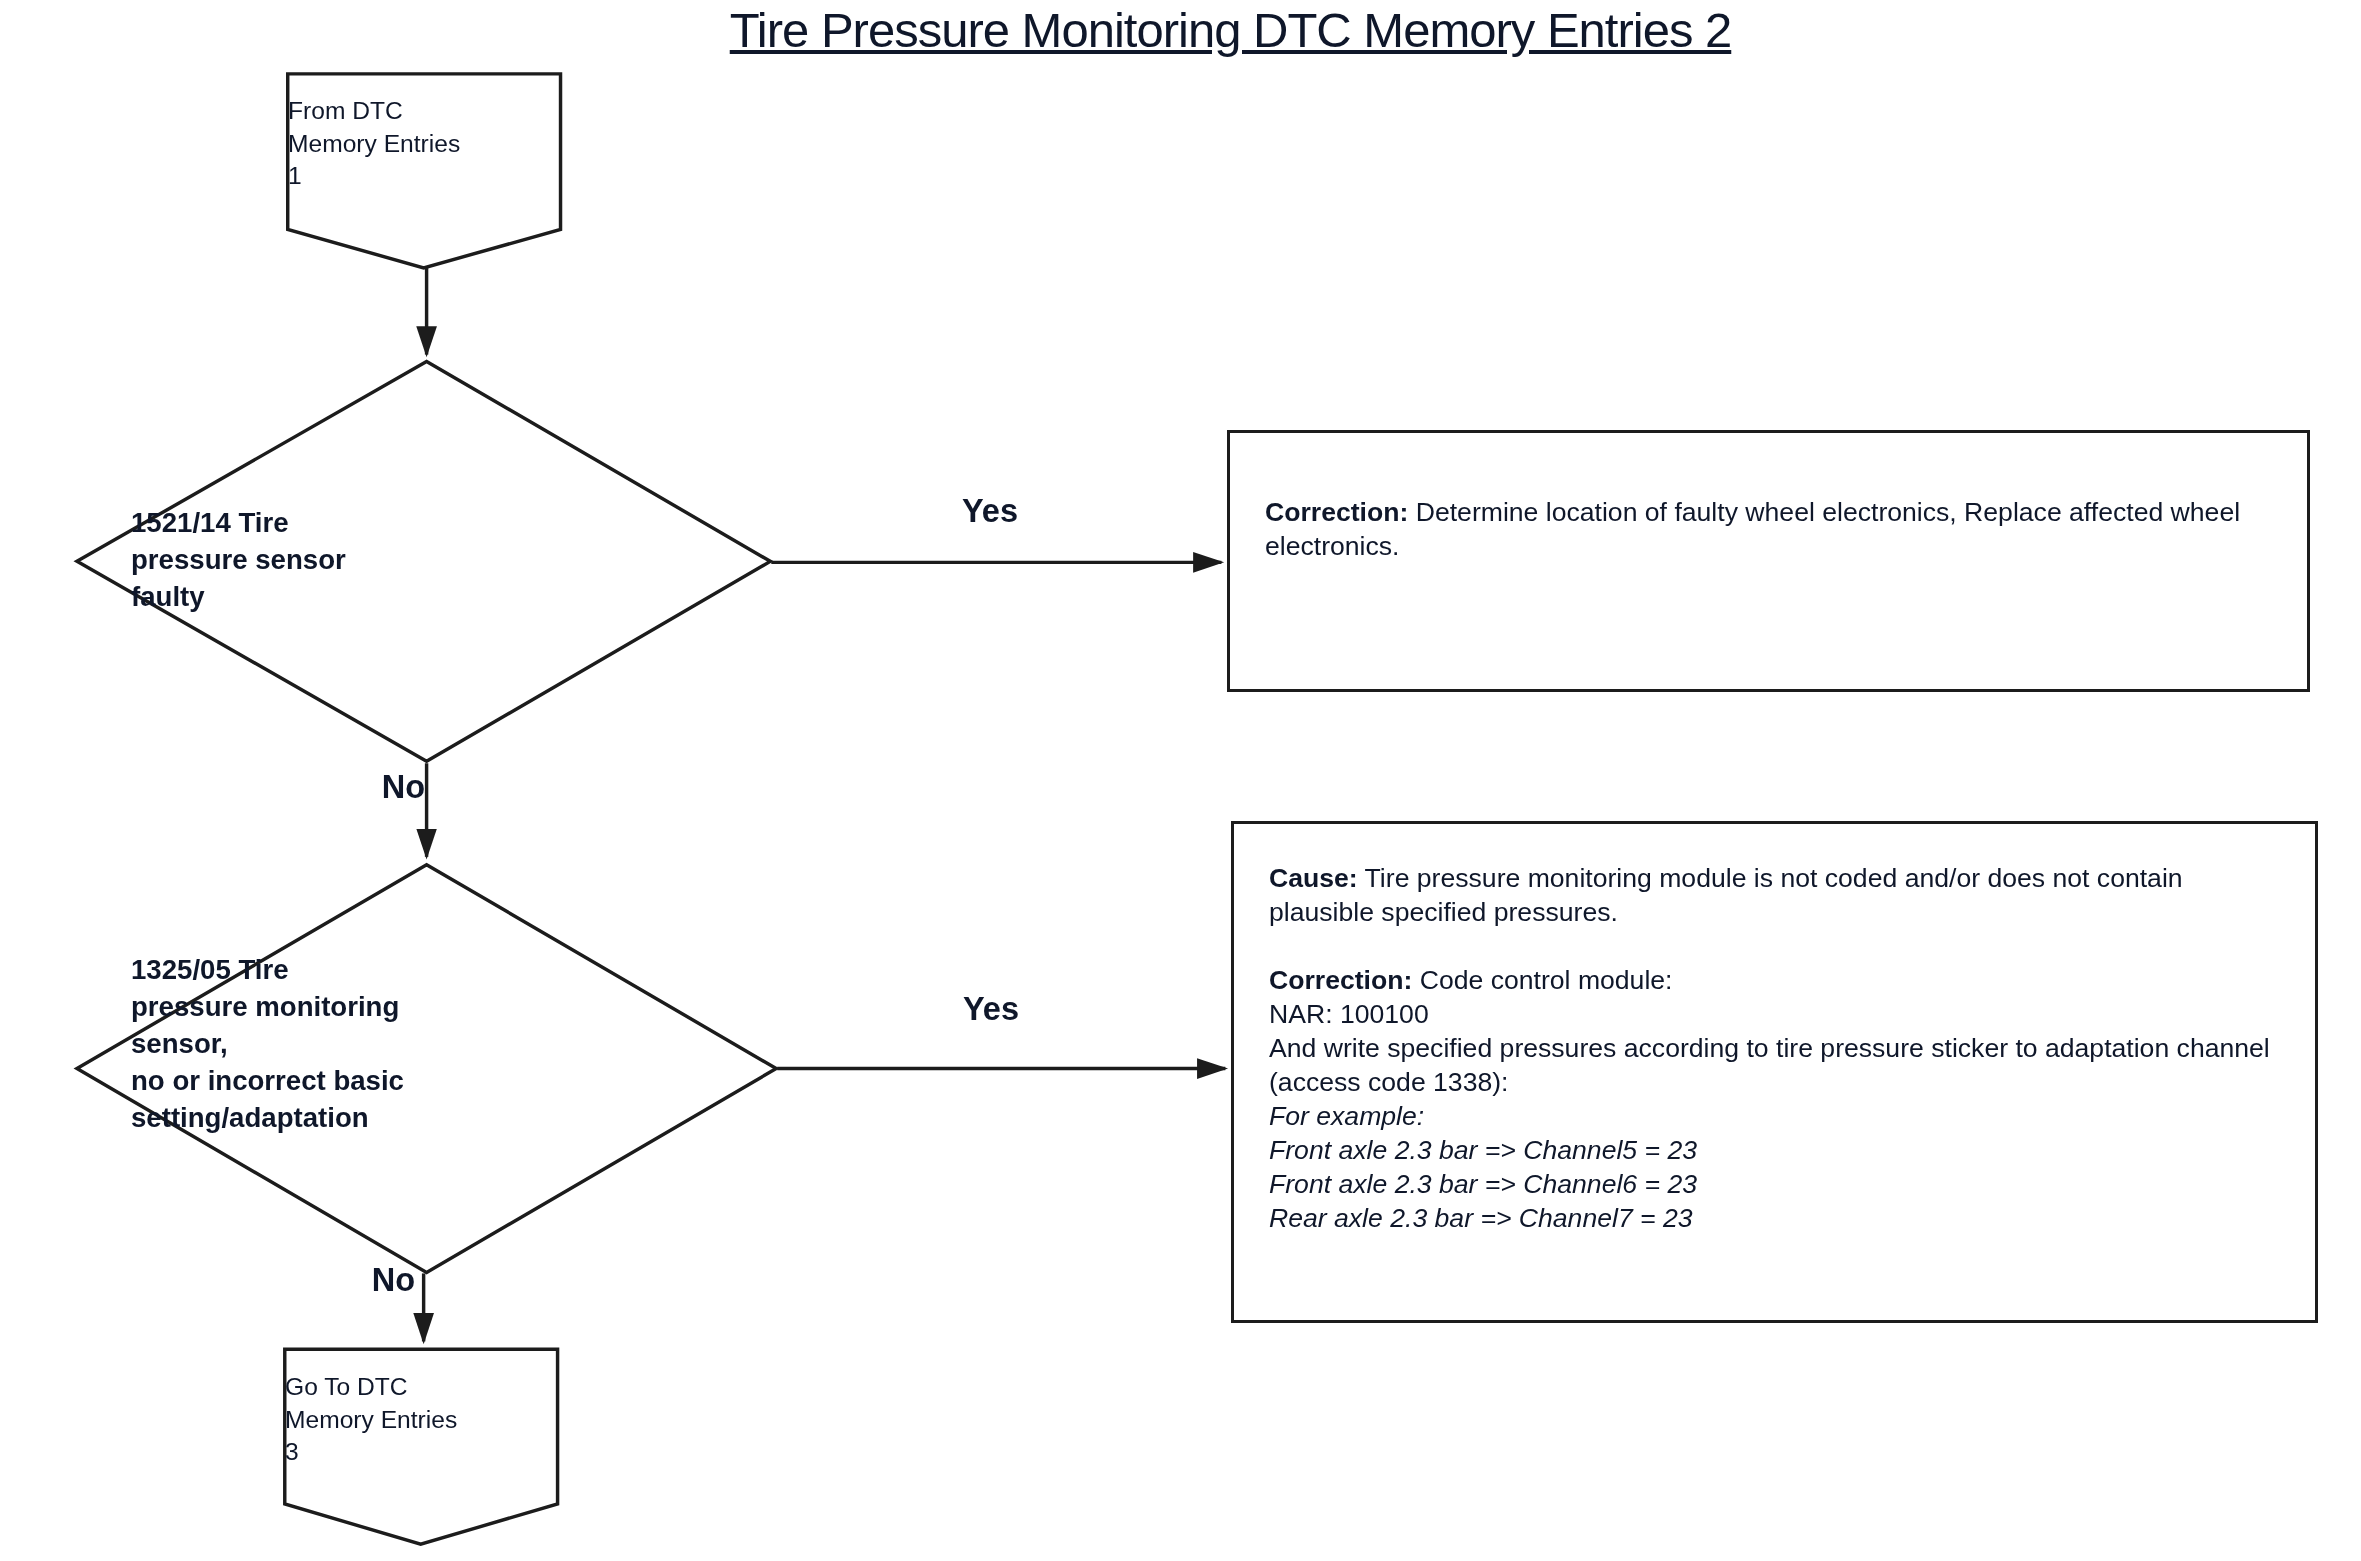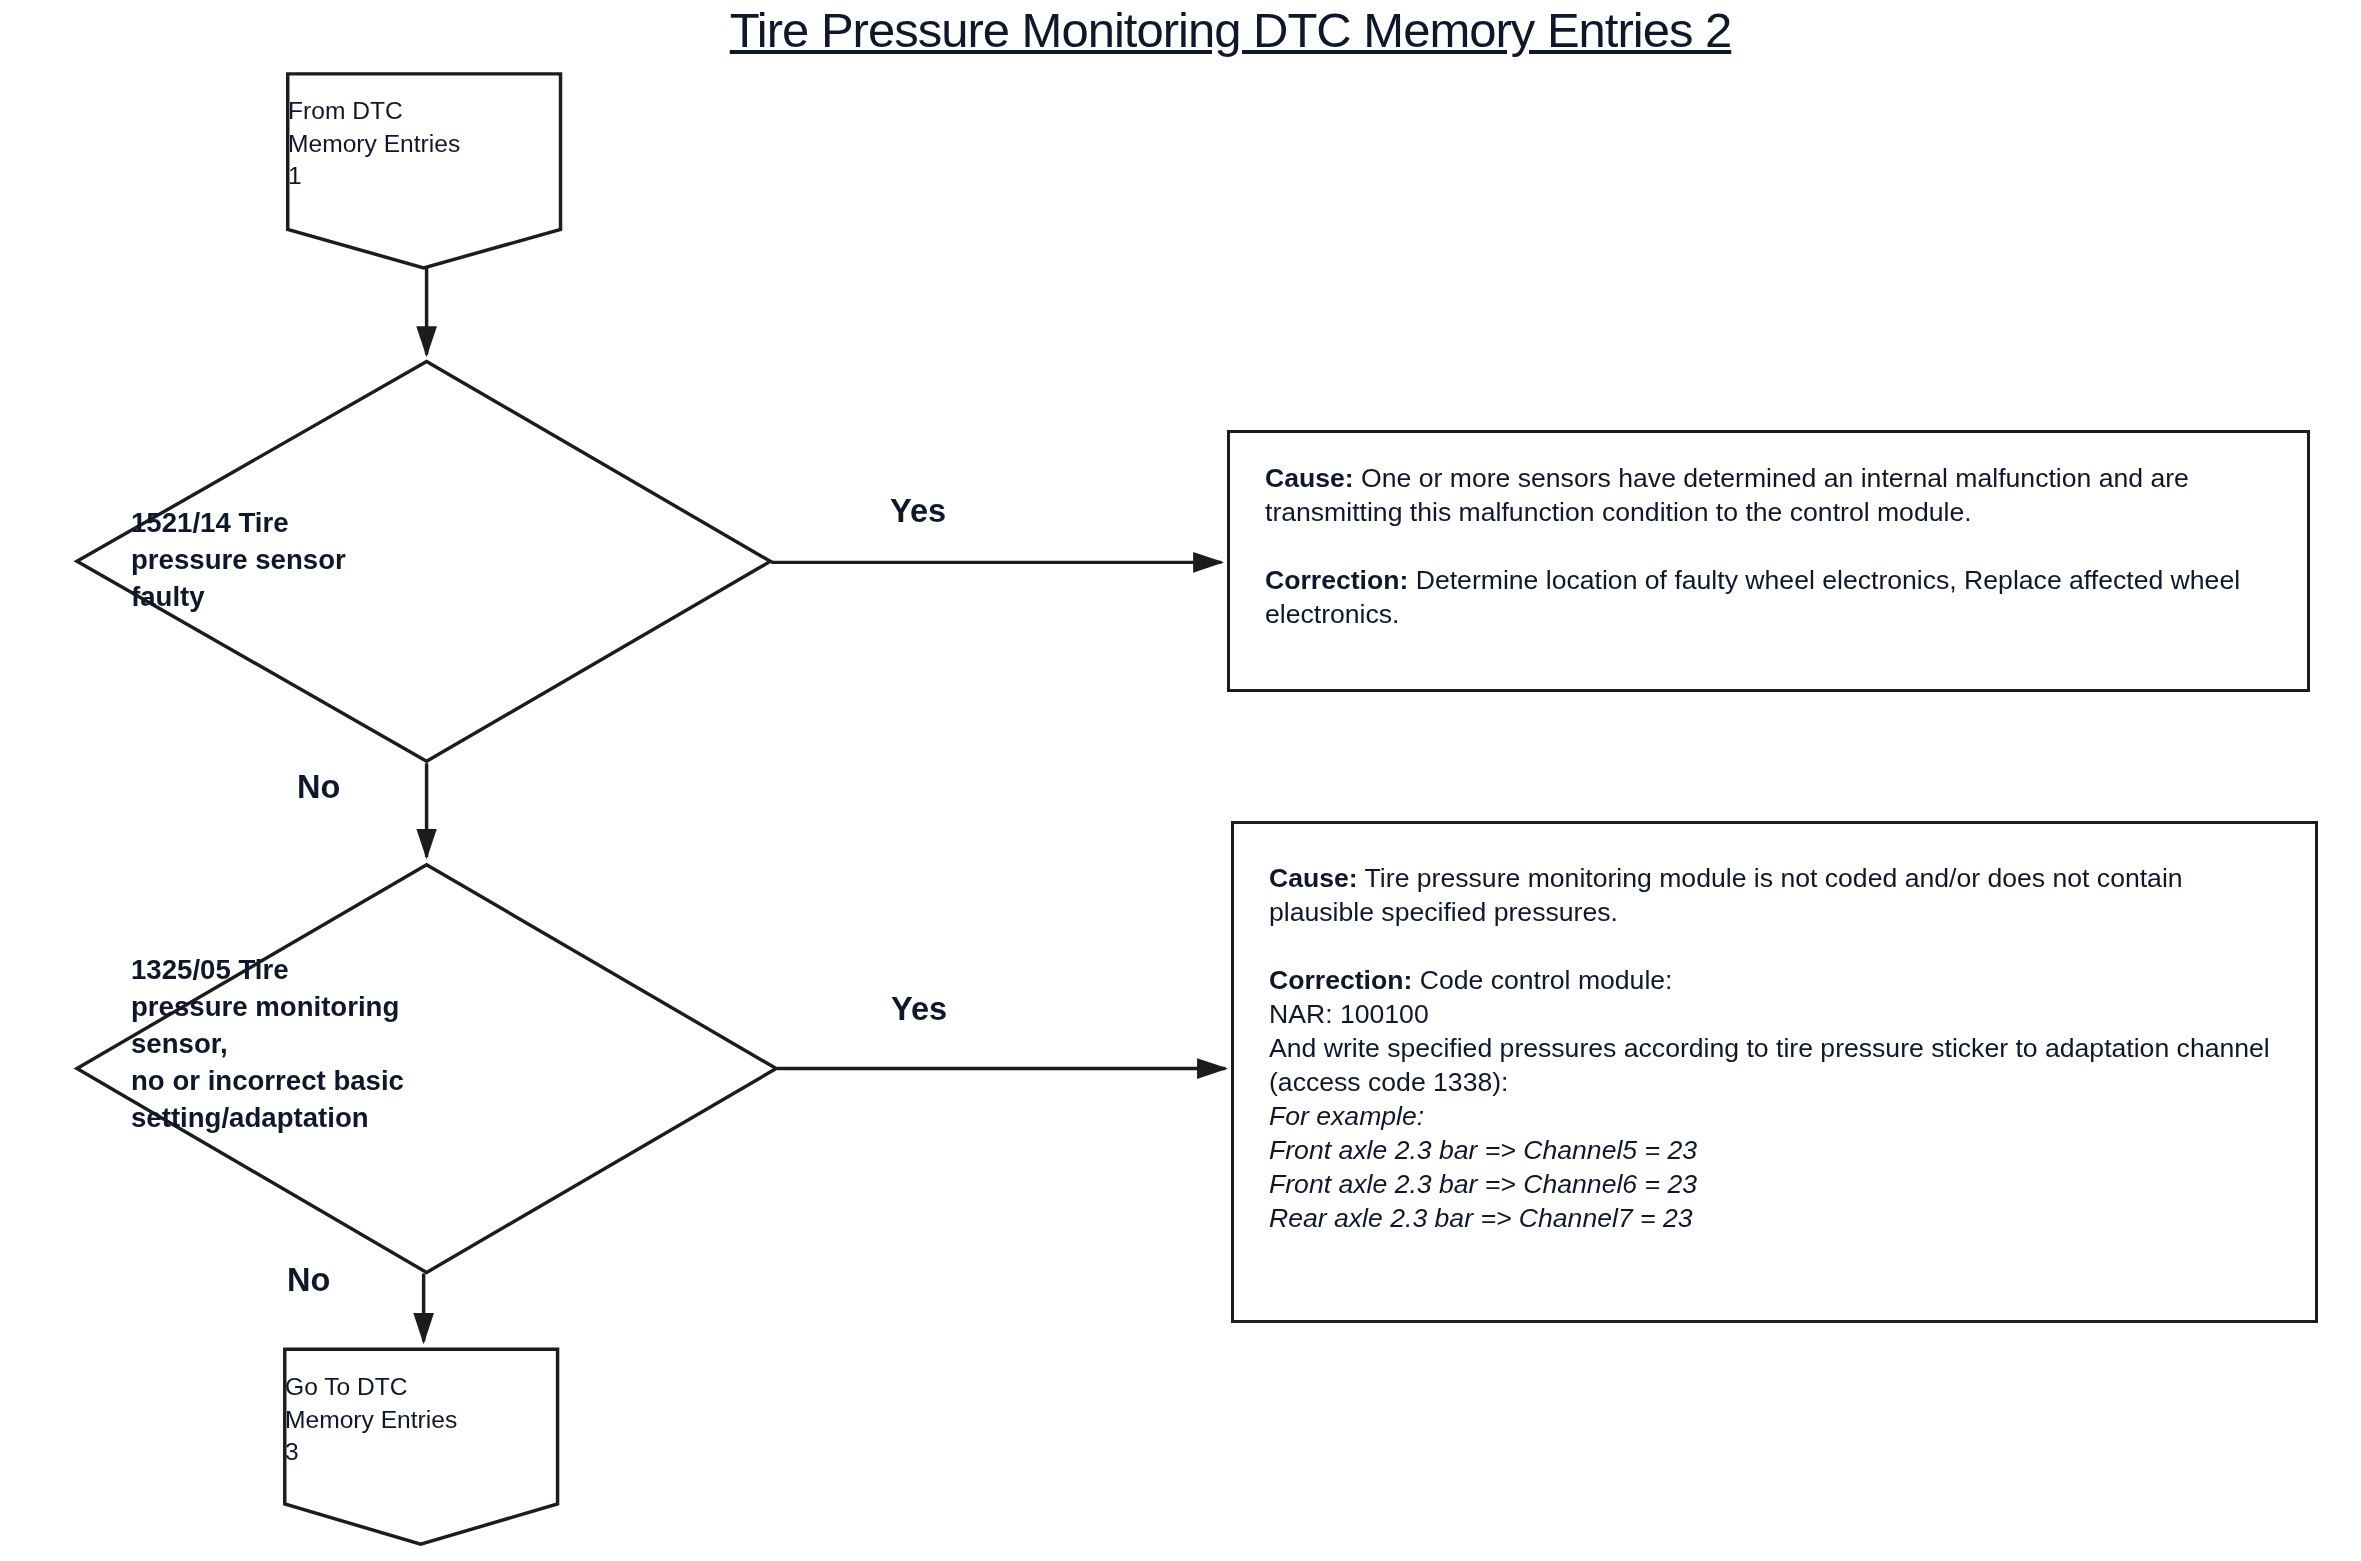--- a/index.html
+++ b/index.html
@@ -33,21 +33,21 @@
   #lbl-start { left: 288px; top: 95px;  width: 273px; }
   #lbl-end   { left: 285px; top: 1371px; width: 273px; }
 
   .decision-label { font-weight: bold; font-size: 27.6px; line-height: 37px; }
   #lbl-d1 { left: 131px; top: 504px; width: 591px; }
   #lbl-d2 { left: 131px; top: 951px; width: 591px; }
 
   .edge-label {
     position: absolute;
     width: 128px;
-    text-align: left;
+    text-align: right;
     font-weight: bold;
     font-size: 32.5px;
   }
   #lbl-yes1 { left: 890px; top: 493px;  }
   #lbl-no1  { left: 297px; top: 769px;  }
   #lbl-yes2 { left: 891px; top: 991px; }
   #lbl-no2  { left: 287px; top: 1262px; }
 
   .result-box {
     position: absolute;
@@ -111,21 +111,20 @@
 setting/adaptation</div>
 
   <div class="edge-label" id="lbl-yes2">Yes</div>
   <div class="edge-label" id="lbl-no2">No</div>
 
   <div class="shape-label connector-label" id="lbl-end">Go To DTC
 Memory Entries
 3</div>
 
   <div class="result-box" id="box1">
-    <p><b>Cause:</b> <span>One or more sensors have determined an internal malfunction and are transmitting this malfunction condition to the control module.</span></p>
     <p class="gap"><b>Correction:</b> <span>Determine location of faulty wheel electronics, Replace affected wheel electronics.</span></p>
   </div>
 
   <div class="result-box" id="box2">
     <p><b>Cause:</b> <span>Tire pressure monitoring module is not coded and/or does not contain plausible specified pressures.</span></p>
     <p class="gap"><b>Correction:</b> <span>Code control module:</span></p>
     <p>NAR: 100100</p>
     <p>And write specified pressures according to tire pressure sticker to adaptation channel (access code 1338):</p>
     <p class="em">For example:</p>
     <p class="em">Front axle 2.3 bar =&gt; Channel5 = 23</p>

